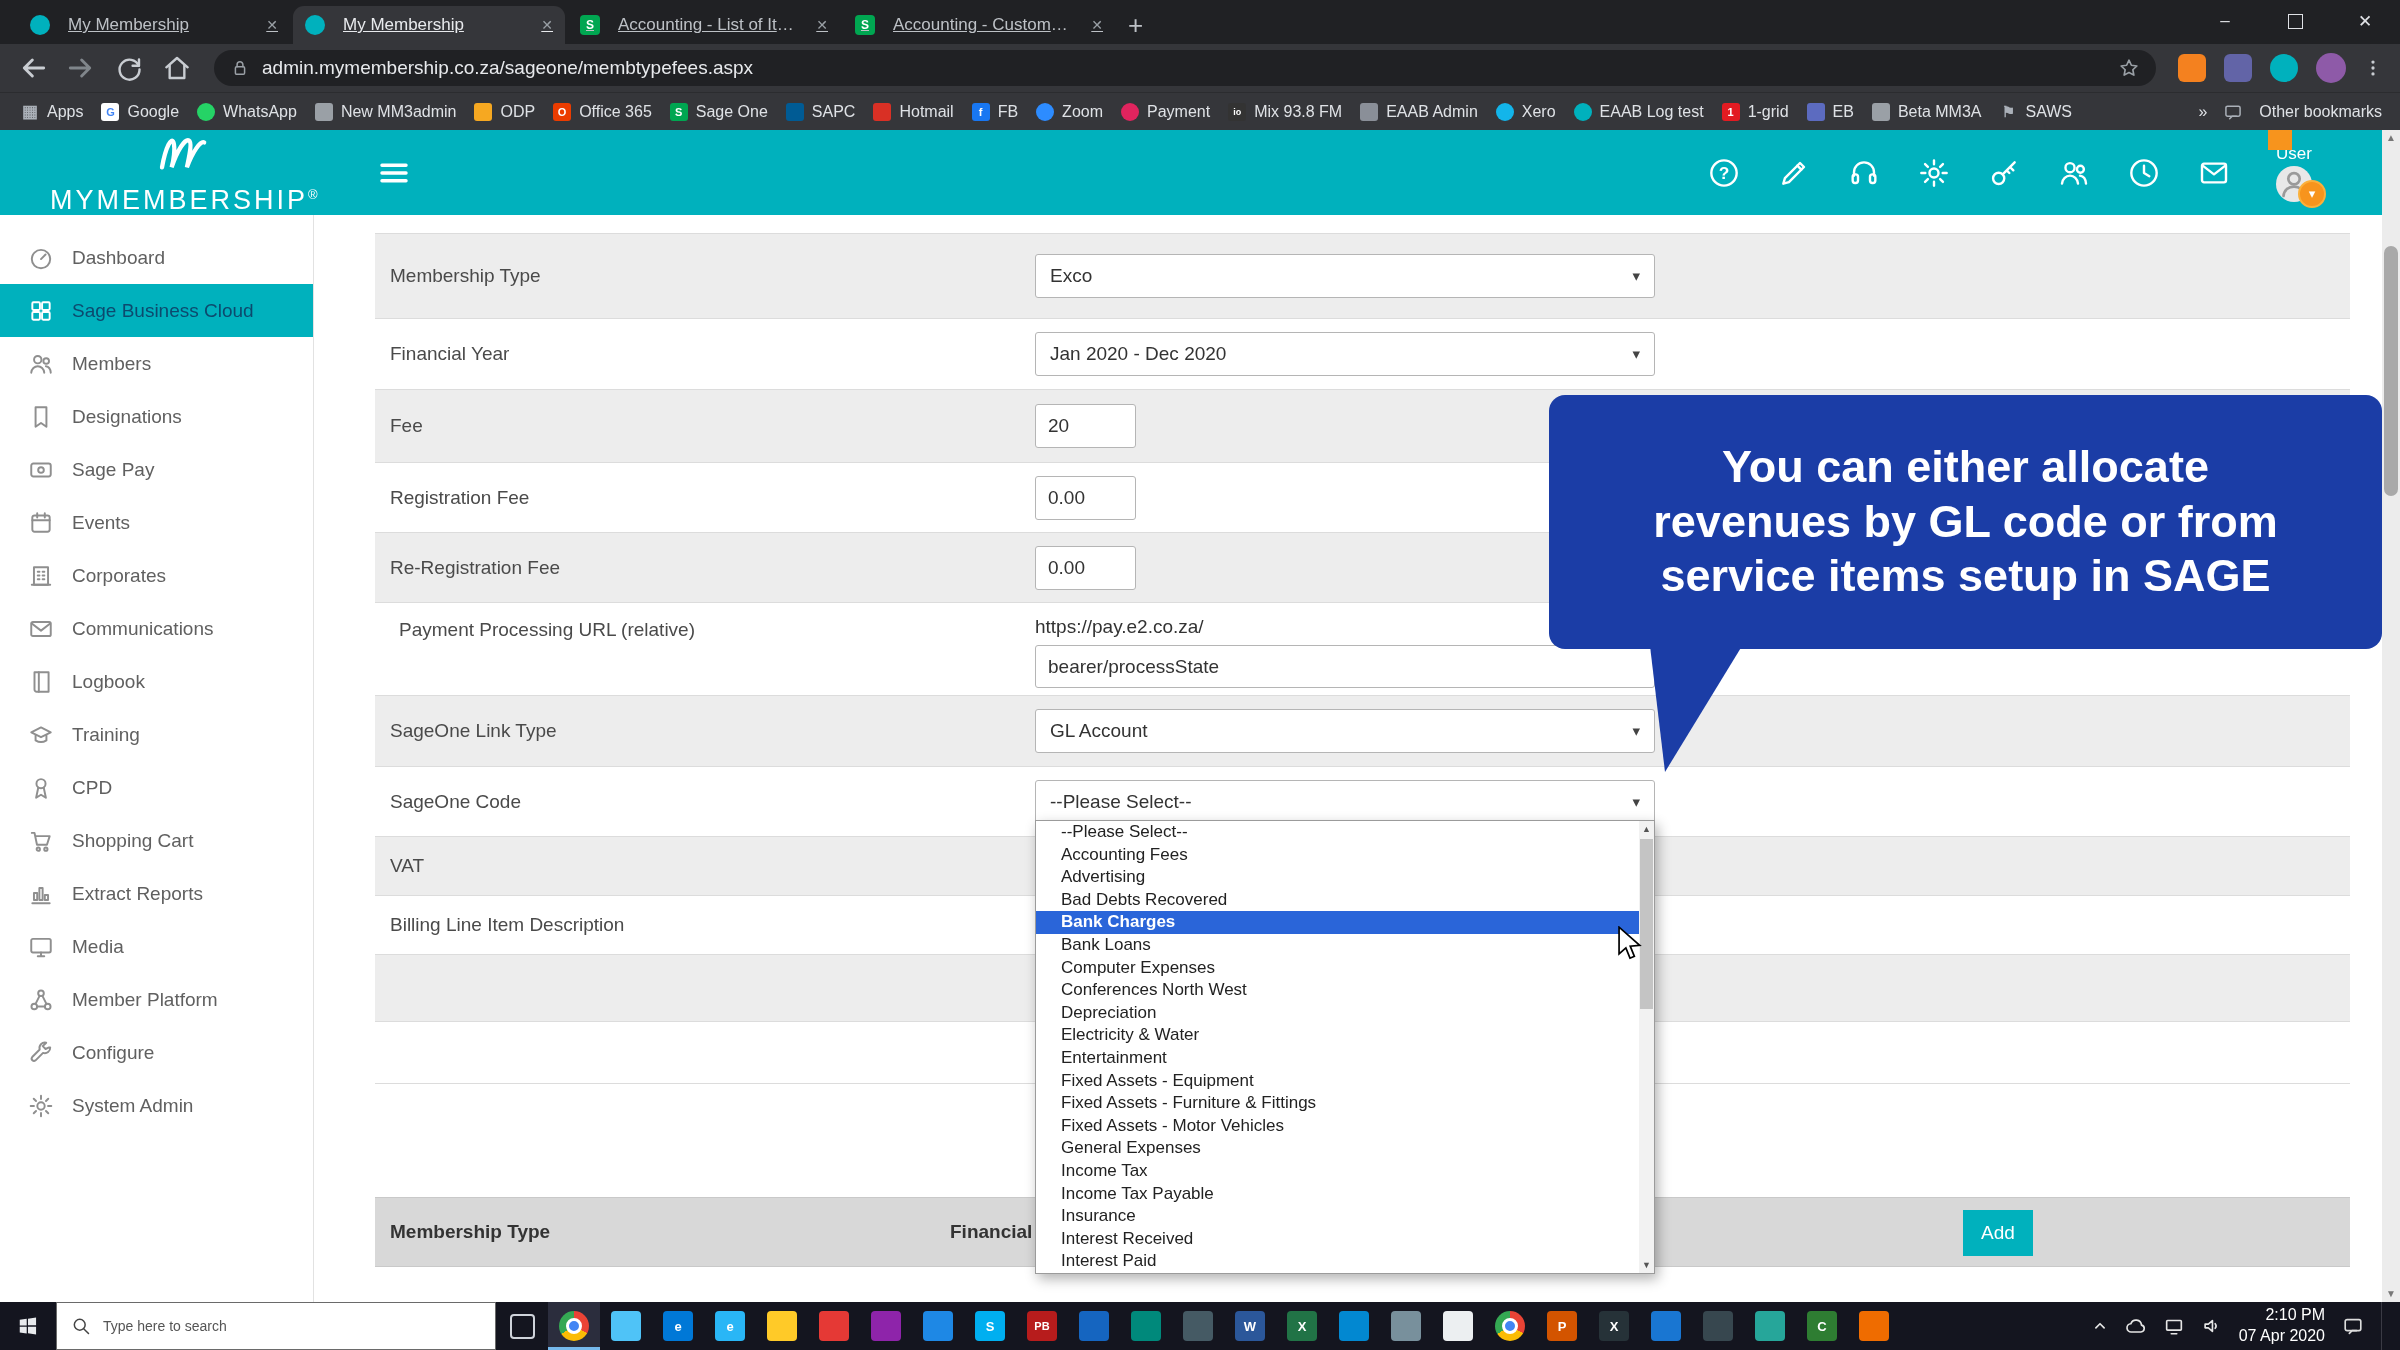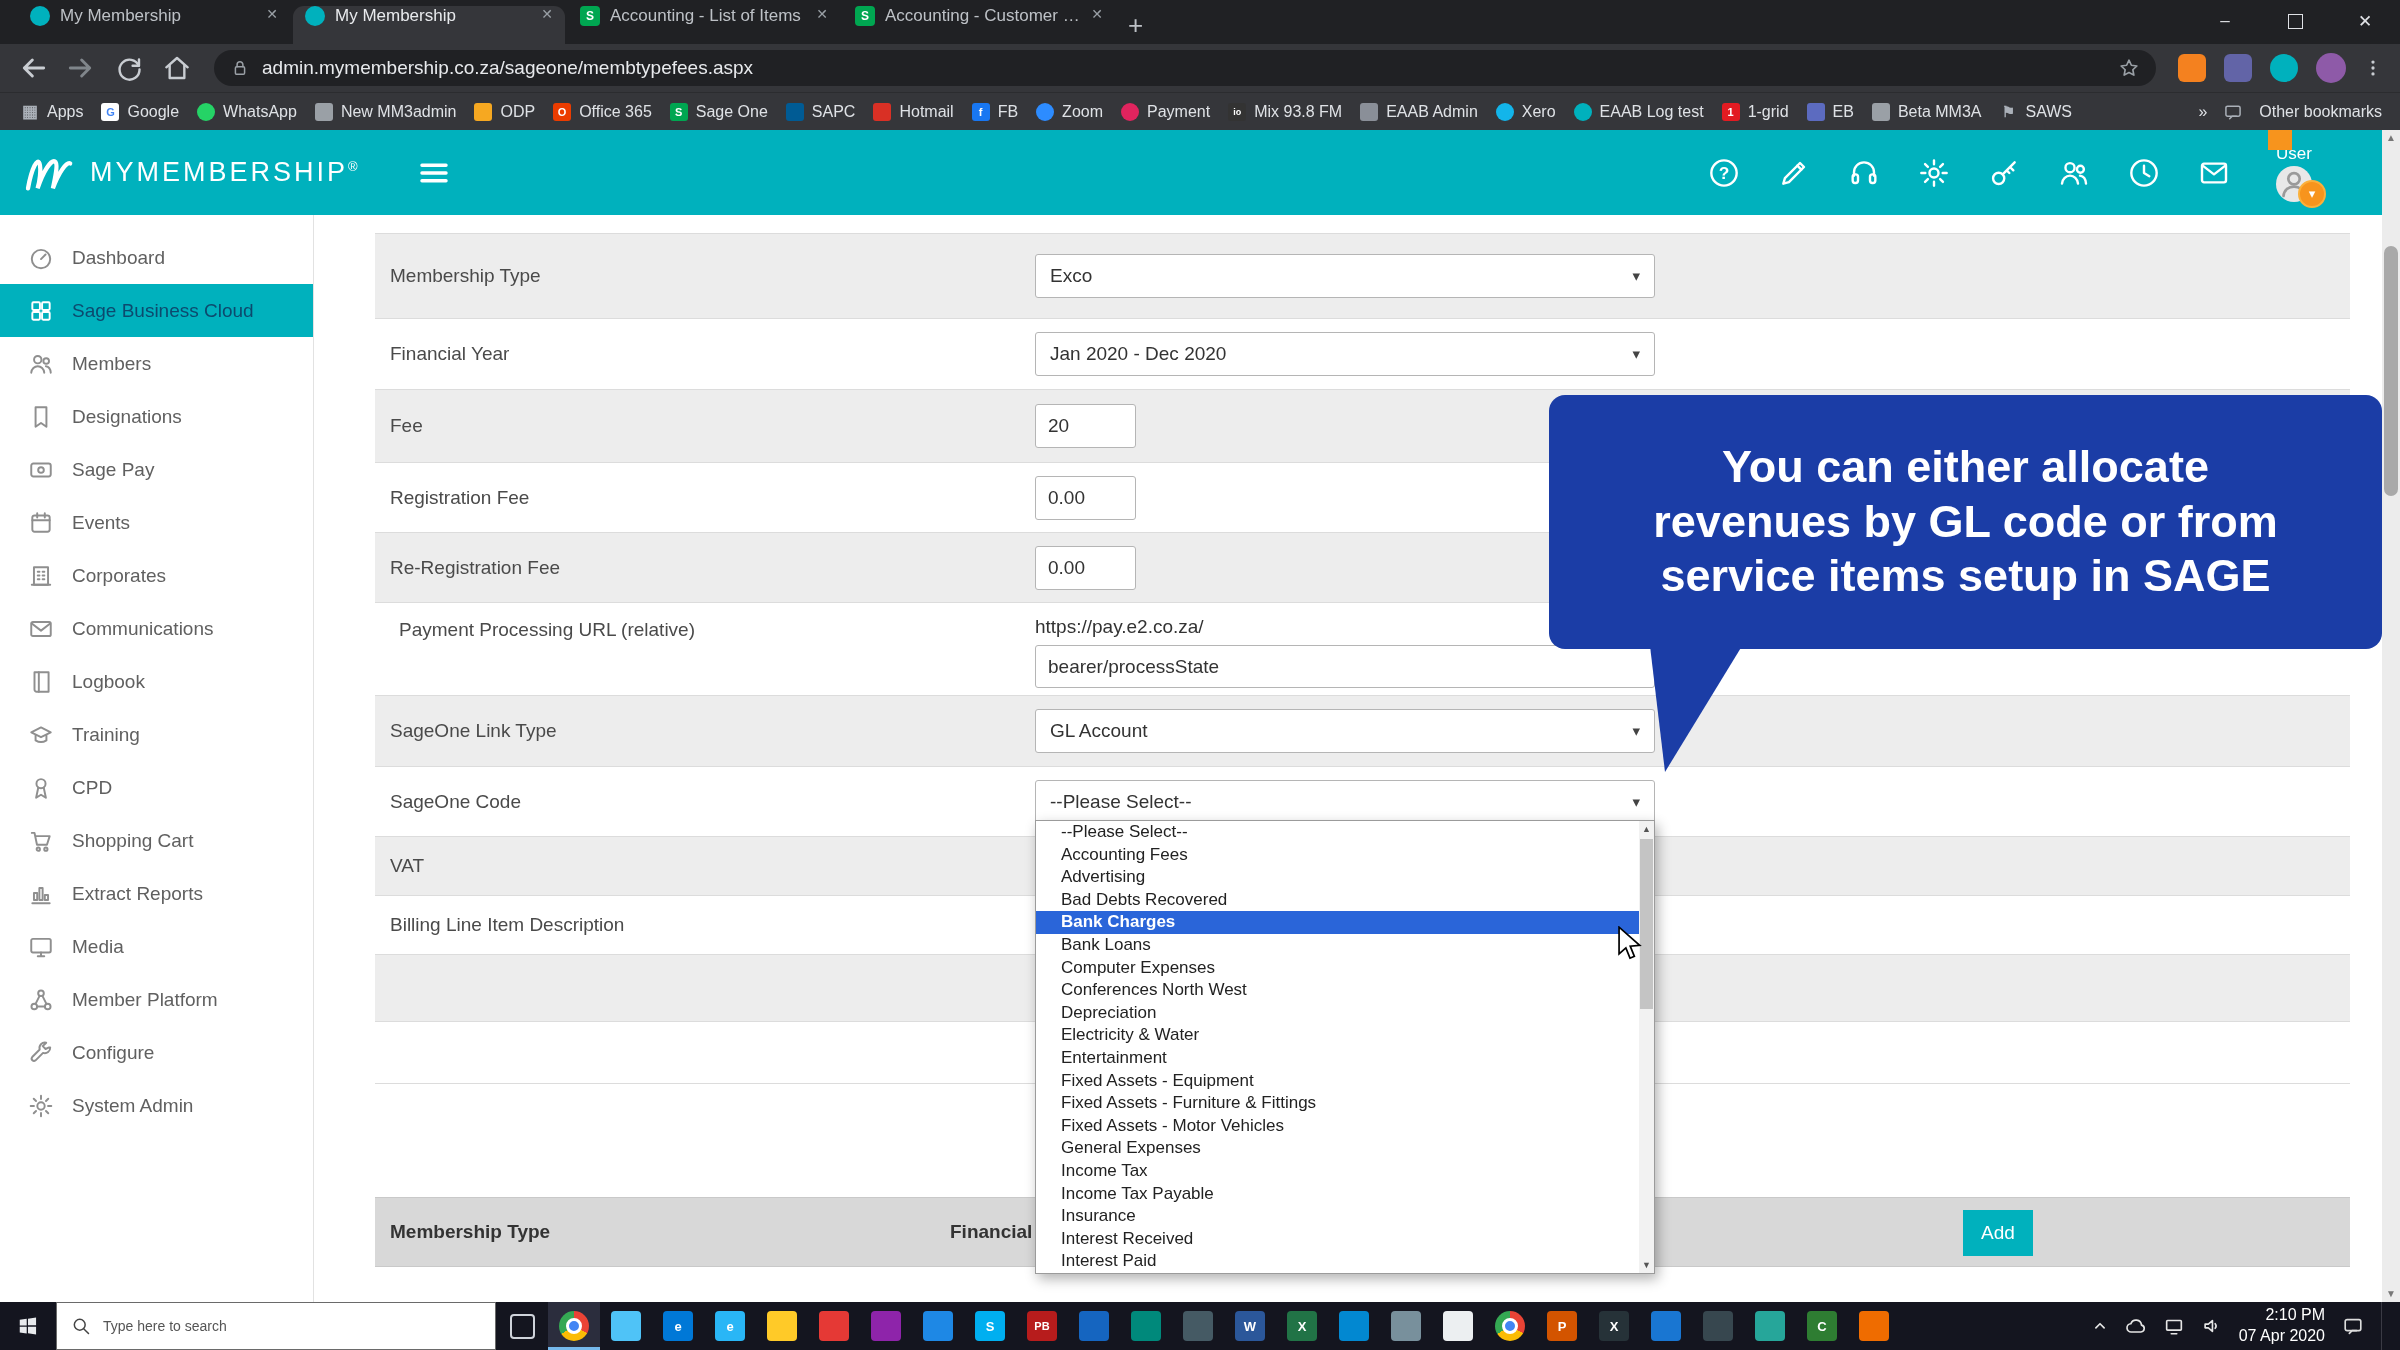--- a/index.html
+++ b/index.html
@@ -3,21 +3,21 @@
 <meta charset="utf-8">
 <style>
   html,body{margin:0;padding:0;}
   body{width:2400px;height:1350px;overflow:hidden;position:relative;background:#fff;
        font-family:"Liberation Sans",sans-serif;}
   #screen{position:absolute;inset:0;}
 
   
   #tabstrip{position:absolute;left:0;top:0;width:2400px;height:44px;background:#202124;display:flex;align-items:flex-end;padding-left:18px;box-sizing:border-box;}
   #tabs{display:flex;align-items:flex-end;height:44px;}
-  .tab{width:272px;height:38px;display:flex;align-items:flex-start;gap:10px;padding:0 12px;box-sizing:border-box;color:#bdc1c6;font-size:17px;border-radius:11px 11px 0 0;margin-right:3px;}
+  .tab{width:272px;height:38px;display:flex;align-items:center;gap:18px;padding:0 12px;box-sizing:border-box;color:#bdc1c6;font-size:17px;border-radius:11px 11px 0 0;margin-right:3px;text-decoration:underline;}
   .tab.active{background:#35363a;color:#e8eaed;}
   .tab-label{white-space:nowrap;overflow:hidden;text-overflow:ellipsis;flex:1;}
   .tab-fav{width:20px;height:20px;flex:0 0 20px;border-radius:50%;display:flex;align-items:center;justify-content:center;font-size:12px;font-weight:bold;color:#fff;}
   .tab-fav.mm{background:#00b1bd;}
   .tab-fav.sage{background:#00a651;border-radius:4px;}
   .tab-close{font-size:14px;color:#9aa0a6;flex:0 0 auto;}
   .newtab{color:#bdc1c6;font-size:26px;margin:0 0 6px 10px;line-height:26px;}
   #wincontrols{margin-left:auto;display:flex;align-self:flex-start;}
   #wincontrols span{width:70px;height:42px;display:flex;align-items:center;justify-content:center;color:#dfe1e5;font-size:17px;}
   .maxbox{display:inline-block;width:13px;height:13px;border:1.5px solid #dfe1e5;}
@@ -36,21 +36,21 @@
   #bookmarks{display:flex;align-items:center;overflow:hidden;}
   .bm{height:30px;display:flex;align-items:center;gap:8px;padding:0 9px;border-radius:6px;color:#dfe2e6;font-size:16px;white-space:nowrap;}
   .bm-ic{width:18px;height:18px;border-radius:3px;font-size:11px;font-weight:bold;color:#fff;display:flex;align-items:center;justify-content:center;flex:0 0 18px;}
   .bm-ic.grid{background:transparent;color:#aab0b8;font-size:17px;}
   .bm-ic.flagic{background:transparent;color:#aab0b8;font-size:15px;}
   .bm-right{margin-left:auto;display:flex;align-items:center;gap:16px;color:#dfe2e6;font-size:16px;padding-right:6px;white-space:nowrap;}
   .bm-folder{width:20px;height:20px;color:#aab0b8;}
 
   
   #appheader{position:absolute;left:0;top:130px;width:2382px;height:85px;background:#00b1bd;display:flex;align-items:center;}
-  #logo{display:flex;align-items:center;gap:10px;padding-left:22px;color:#fff;}
+  #logo{display:flex;align-items:center;gap:10px;padding-left:50px;color:#fff;flex-direction:column;}
   #logo .mark{width:58px;height:46px;}
   #logo .lname{font-size:27px;letter-spacing:3px;font-weight:500;}
   #logo sup{font-size:13px;}
   #hamb{width:34px;height:34px;color:#fff;margin-left:56px;}
   #hdricons{display:flex;align-items:center;gap:38px;margin-left:auto;}
   .hic{width:32px;height:32px;color:#fff;position:relative;flex:0 0 32px;}
   #userblk{display:flex;flex-direction:column;align-items:center;margin:0 70px 0 46px;}
   #userblk .ulabel{color:#fff;font-size:17px;}
   #avatar{width:36px;height:36px;border-radius:50%;background:#e8e8e8;color:#9a9a9a;position:relative;margin-top:2px;}
   #avbadge{position:absolute;right:-14px;bottom:-6px;width:28px;height:28px;border-radius:50%;background:#f7941d;color:#fff;display:flex;align-items:center;justify-content:center;font-size:13px;border:2px solid #fbb03b;box-sizing:border-box;}

